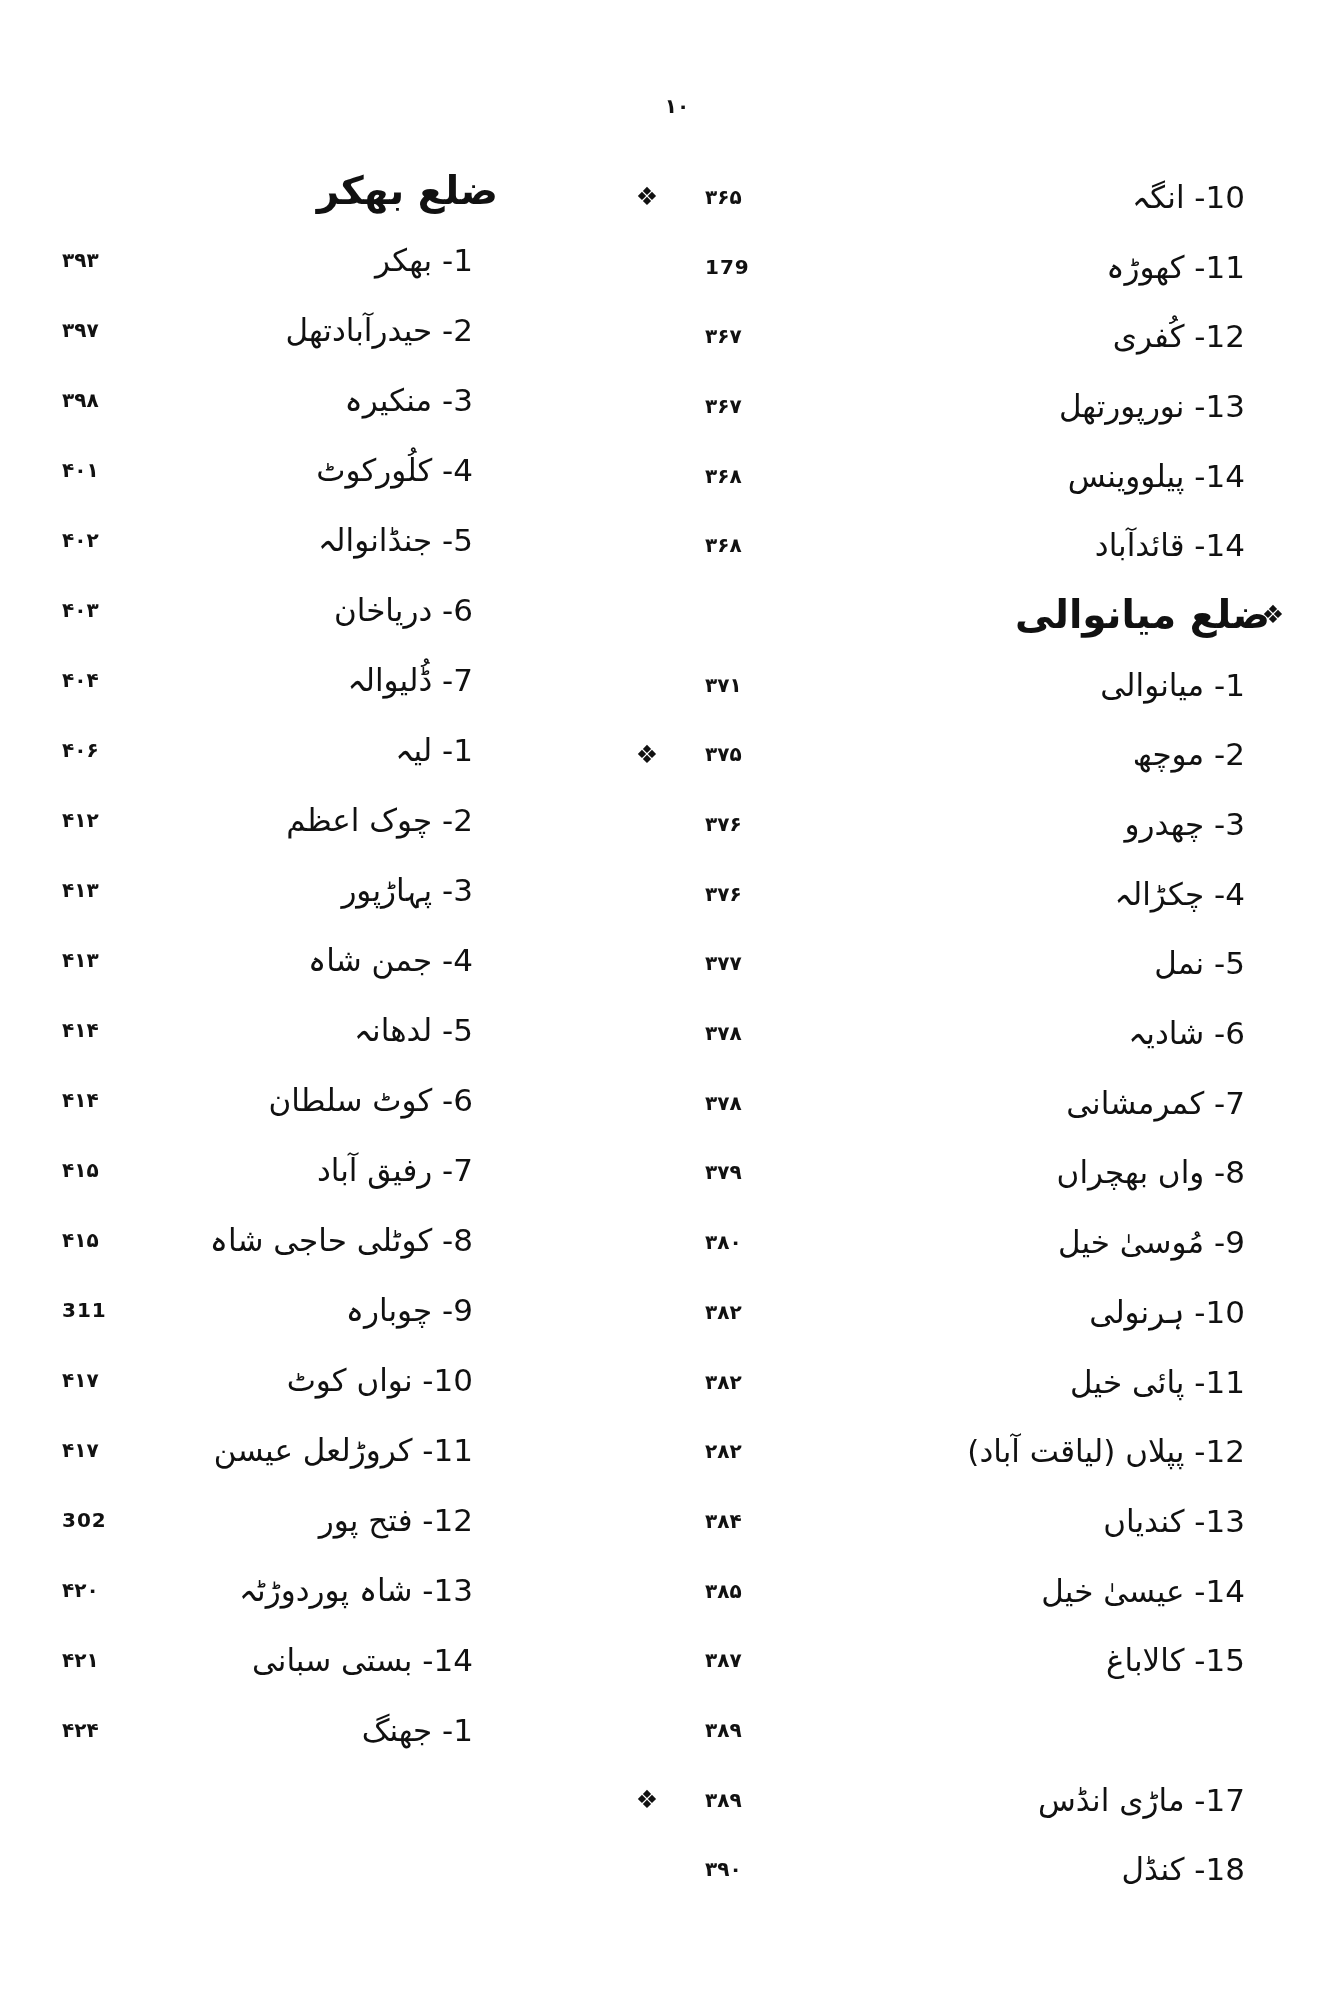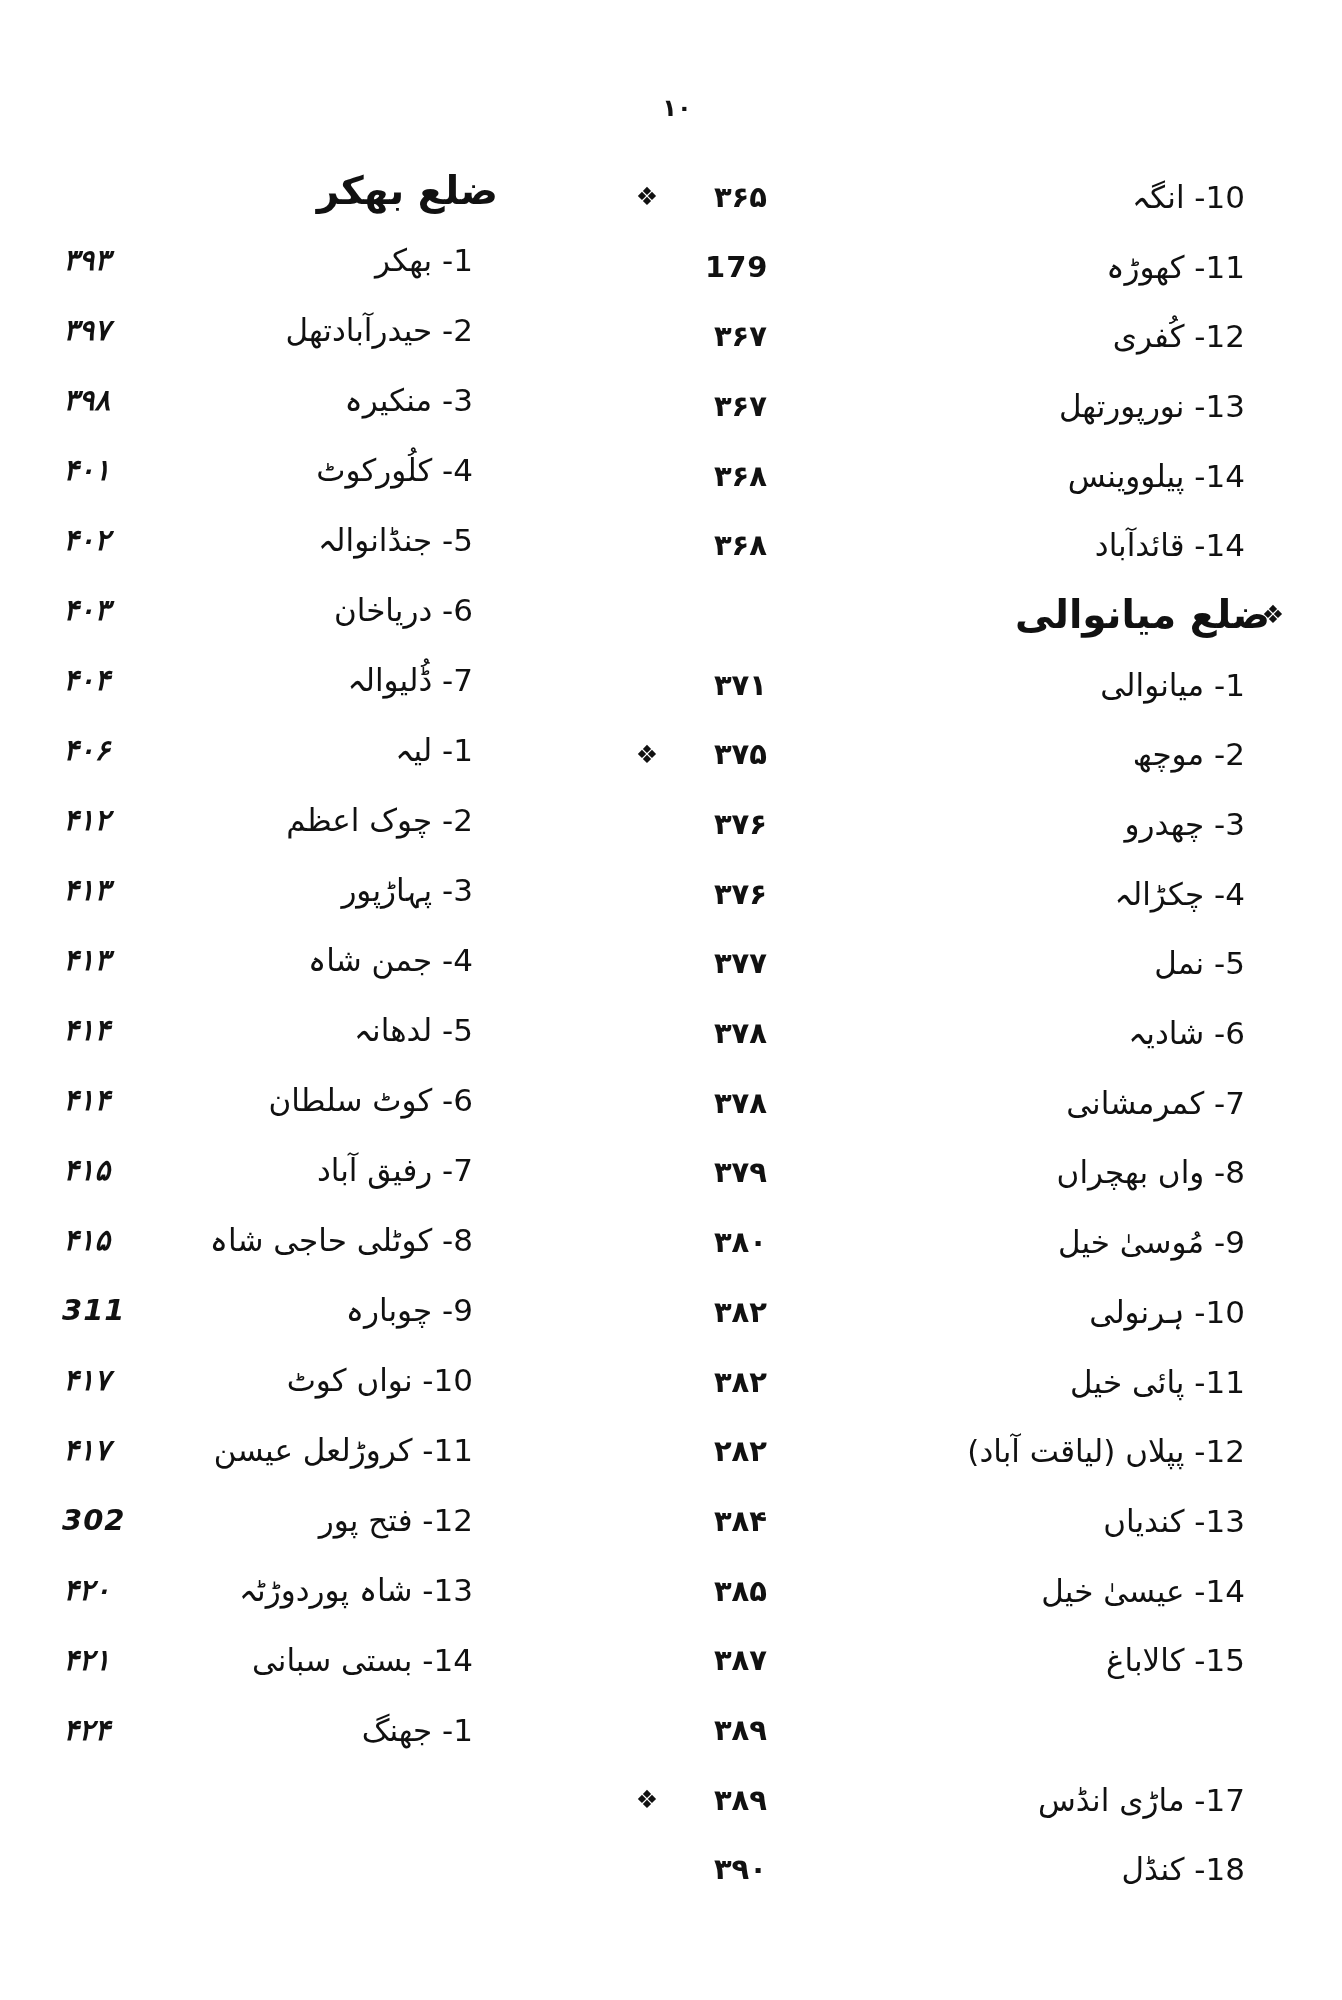--- a/index.html
+++ b/index.html
@@ -3,39 +3,39 @@
 <meta charset="utf-8">
 <style>
   html,body{margin:0;padding:0;}
   body{
     width:1342px;height:2000px;background:#ffffff;position:relative;
     font-family:"Liberation Serif","DejaVu Sans",serif;color:#111;
     overflow:hidden;
   }
   .pageno{
     position:absolute;top:94px;left:637px;width:80px;text-align:center;
-    font-size:24px;font-weight:bold;font-family:"DejaVu Sans",sans-serif;
+    font-size:20px;font-weight:bold;font-family:"DejaVu Sans",sans-serif;
   }
   .col{position:absolute;}
   .col-right{top:162px;left:705px;width:540px;}
   .col-left{top:155px;left:62px;width:411px;}
   .row{position:relative;display:flex;align-items:center;}
   .col-right .row{height:69.7px;}
   .col-left .row{height:70px;}
   .etitle{
     position:absolute;right:0;direction:rtl;white-space:nowrap;
     font-size:31px;font-family:"DejaVu Sans","Liberation Serif",sans-serif;
   }
   .pnum{
-    position:absolute;left:0;text-align:right;white-space:nowrap;
-    font-size:29px;font-weight:bold;
+    position:absolute;left:0;white-space:nowrap;
+    font-size:20px;font-weight:bold;
     font-family:"DejaVu Sans",sans-serif;letter-spacing:1px;
   }
   .col-right .pnum{width:62px;}
-  .col-left .pnum{width:48px;font-style:italic;}
+  .col-left .pnum{width:48px;}
   .row.header{justify-content:flex-end;}
   .htitle{
     position:relative;left:25px;direction:rtl;white-space:nowrap;
     font-size:39px;font-weight:bold;
     font-family:"DejaVu Sans","Liberation Serif",sans-serif;
   }
   .bullet{
     position:absolute;font-size:25px;line-height:1;
     font-family:"DejaVu Sans",sans-serif;
   }

